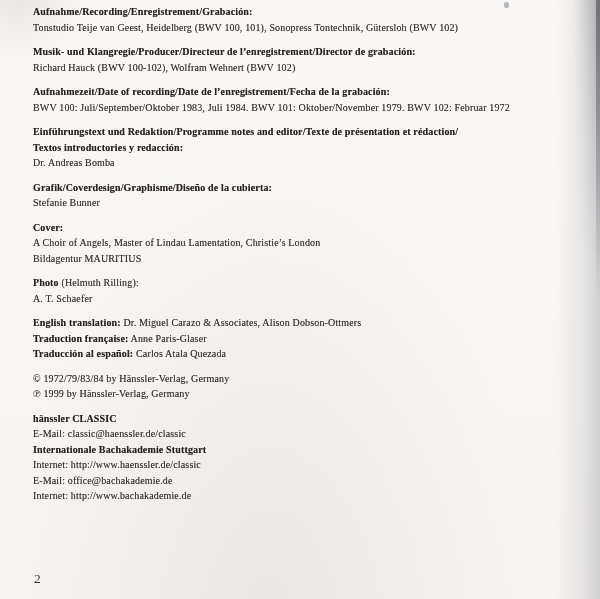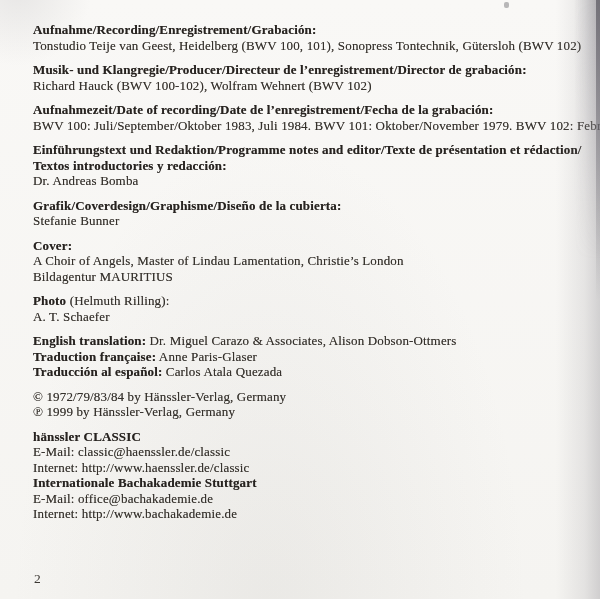--- a/index.html
+++ b/index.html
@@ -9,22 +9,22 @@
     overflow: hidden;
     background:
       radial-gradient(ellipse at 45% 103%, rgba(168,165,160,0.14), transparent 55%),
       radial-gradient(ellipse at 3% -2%, rgba(150,148,152,0.18), transparent 9%),
       linear-gradient(#f9f8f6, #f5f4f1);
     font-family: "Liberation Serif", "DejaVu Serif", serif;
     color: #35312c;
   }
   .content {
     position: absolute;
-    left: 33px; top: 22px; right: 0;
-    font-size: 13px;
+    left: 33px; top: 4px; right: 0;
+    font-size: 10px;
     letter-spacing: 0.15px;
     text-shadow: 0 0 0.5px rgba(58,54,49,0.55);
   }
   .line { line-height: 15.5px; white-space: nowrap; }
   .bold, b { font-weight: bold; color: #272320; }
   .group { margin-bottom: 9px; }
   .group.gap-lg { margin-top: 8px; }
   .pagenum {
     position: absolute;
     left: 34px; top: 571px;
@@ -112,22 +112,22 @@
   </div>
 
   <div class="group gap-lg">
     <div class="line">© 1972/79/83/84 by Hänssler-Verlag, Germany</div>
     <div class="line">℗ 1999 by Hänssler-Verlag, Germany</div>
   </div>
 
   <div class="group gap-lg">
     <div class="line bold">hänssler CLASSIC</div>
     <div class="line">E-Mail: classic@haenssler.de/classic</div>
+    <div class="line bold">Internationale Bachakademie Stuttgart</div>
     <div class="line">Internet: http://www.haenssler.de/classic</div>
-    <div class="line bold">Internationale Bachakademie Stuttgart</div>
     <div class="line">E-Mail: office@bachakademie.de</div>
     <div class="line">Internet: http://www.bachakademie.de</div>
   </div>
 
 </div>
 
 <div class="pagenum">2</div>
 
 <div class="edge-shadow"></div>
 <div class="edge-shadow-top"></div>

